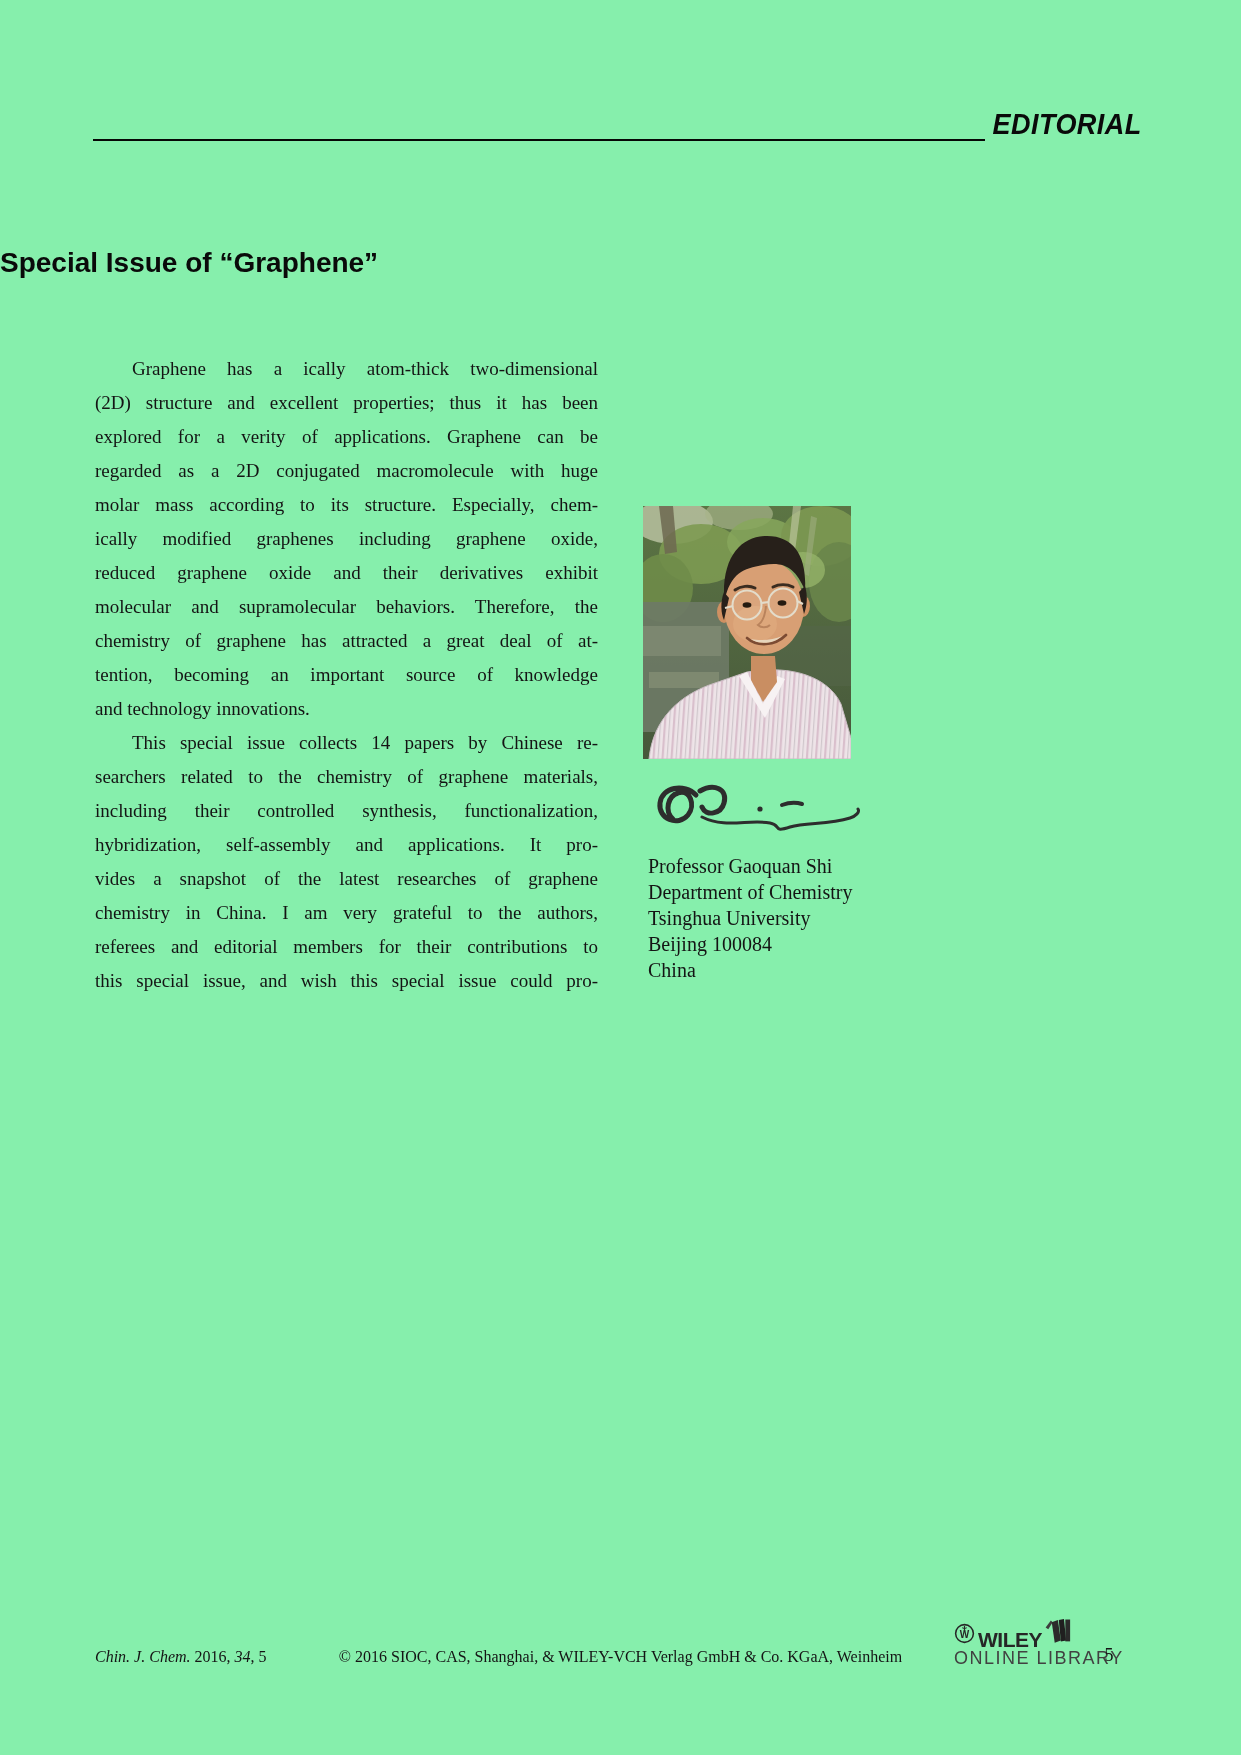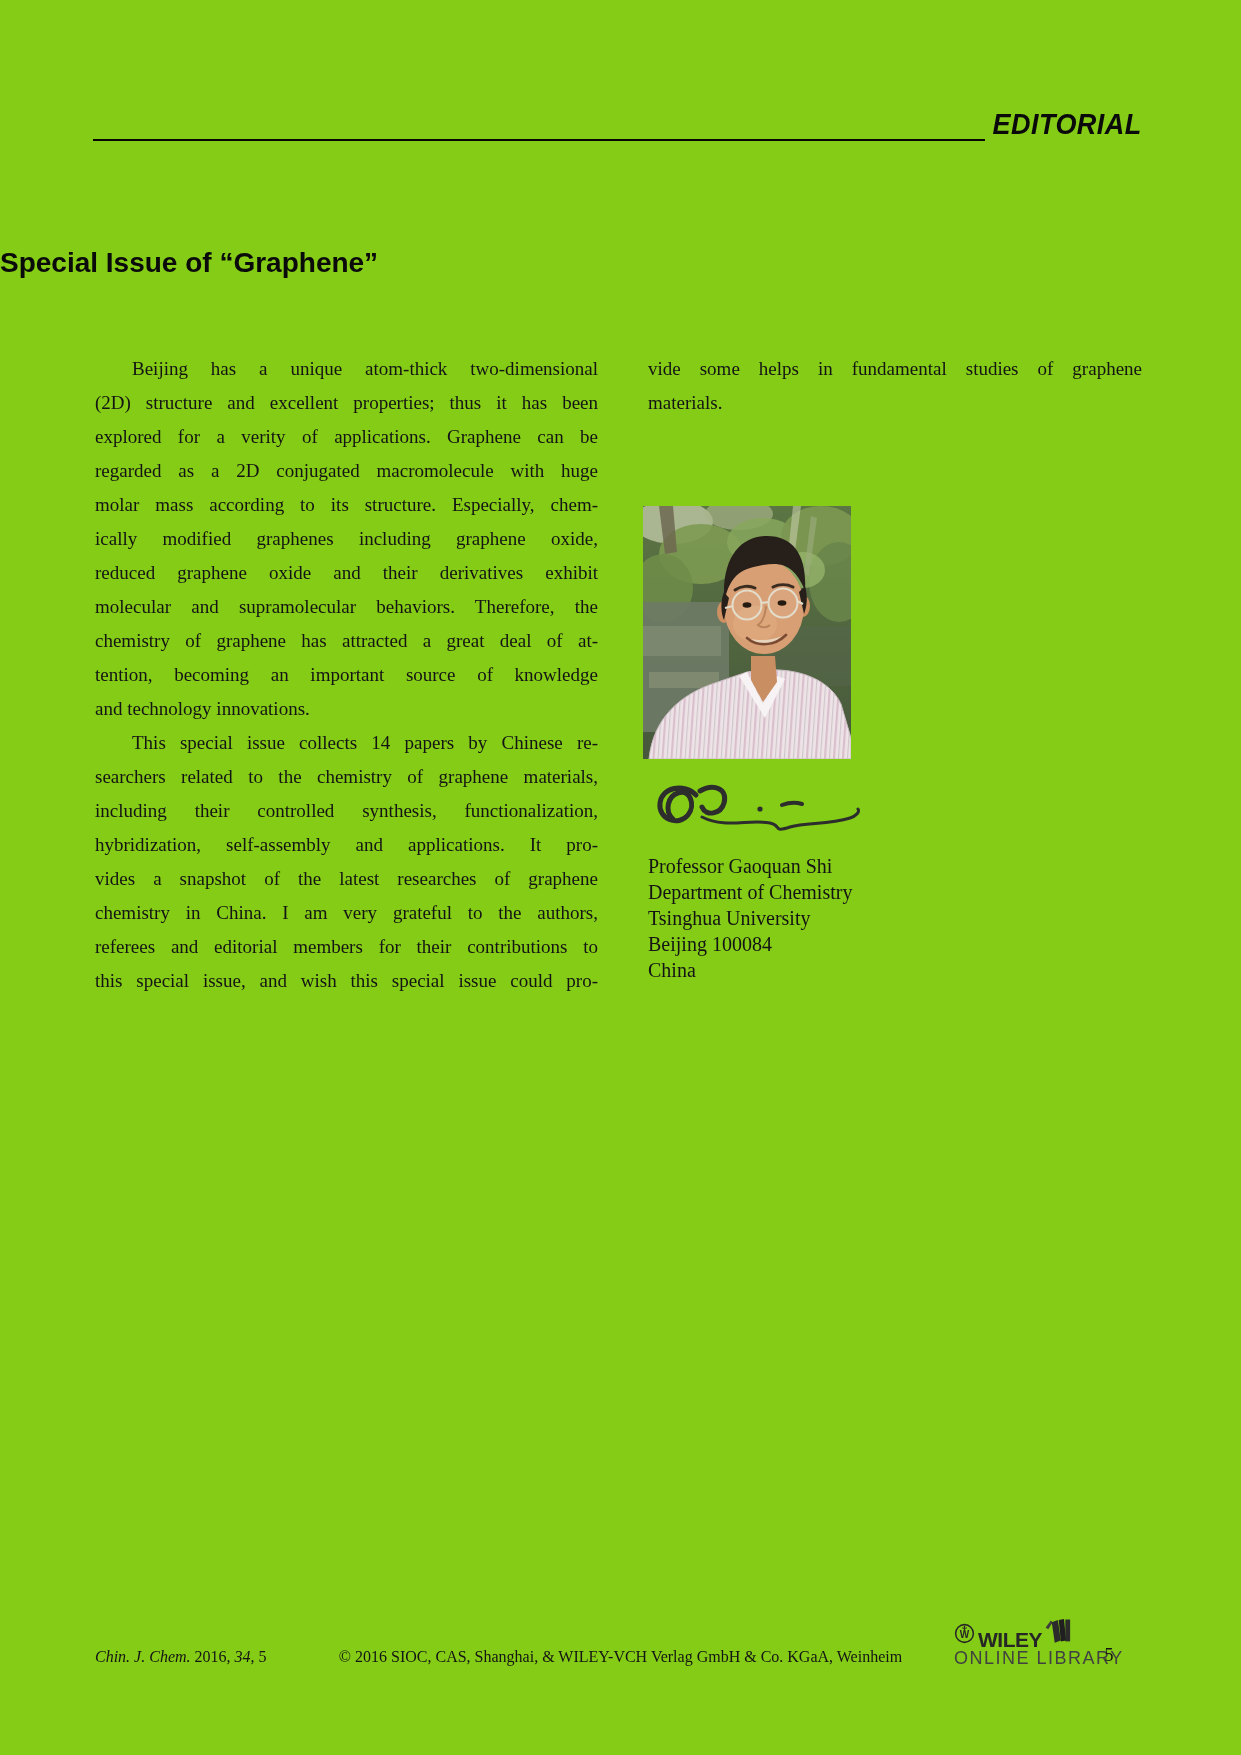--- a/index.html
+++ b/index.html
@@ -1,20 +1,20 @@
 <!DOCTYPE html>
 <html><head>
 <meta charset="utf-8">
 <style>
   html,body{margin:0;padding:0;background:#9a9a9a;}
   .page{
     position:relative;
     width:1241px;height:1755px;
     margin:0 auto;
-    background:#84cc16;
+    background:#86efac;
     font-family:"Liberation Serif", serif;
     color:#141414;
     overflow:hidden;
   }
   
   .header-rule{position:absolute;left:93px;top:139px;width:892px;height:2px;background:#060606;}
   .header-label{
     position:absolute;top:109px;right:99px;
     font-family:"Liberation Sans",sans-serif;
     font-weight:700;font-style:italic;font-size:30px;line-height:30px;
@@ -70,43 +70,39 @@
 <body>
 
 <div class="page">
 
   <div class="header-rule"></div>
   <div class="header-label">EDITORIAL</div>
 
   <h1 class="title">Special Issue of “Graphene”</h1>
 
   <div class="col col-left" id="col-left">
-      <div class="line line-indent">Beijing has a unique atom-thick two-dimensional</div>
+      <div class="line line-indent">Graphene has a ically atom-thick two-dimensional</div>
       <div class="line">(2D) structure and excellent properties; thus it has been</div>
       <div class="line">explored for a verity of applications. Graphene can be</div>
       <div class="line">regarded as a 2D conjugated macromolecule with huge</div>
       <div class="line">molar mass according to its structure. Especially, chem-</div>
       <div class="line">ically modified graphenes including graphene oxide,</div>
       <div class="line">reduced graphene oxide and their derivatives exhibit</div>
       <div class="line">molecular and supramolecular behaviors. Therefore, the</div>
       <div class="line">chemistry of graphene has attracted a great deal of at-</div>
       <div class="line">tention, becoming an important source of knowledge</div>
       <div class="line line-last">and technology innovations.</div>
       <div class="line line-indent">This special issue collects 14 papers by Chinese re-</div>
       <div class="line">searchers related to the chemistry of graphene materials,</div>
       <div class="line">including their controlled synthesis, functionalization,</div>
       <div class="line">hybridization, self-assembly and applications. It pro-</div>
       <div class="line">vides a snapshot of the latest researches of graphene</div>
       <div class="line">chemistry in China. I am very grateful to the authors,</div>
       <div class="line">referees and editorial members for their contributions to</div>
       <div class="line">this special issue, and wish this special issue could pro-</div>
-    </div>
-  <div class="col col-right" id="col-right">
-      <div class="line">vide some helps in fundamental studies of graphene</div>
-      <div class="line line-last">materials.</div>
     </div>
 
   <div class="photo">
     <svg viewBox="0 0 208 253">
       <defs>
         <linearGradient id="bgGrad" x1="0" y1="0" x2="0" y2="1">
           <stop offset="0" stop-color="#5c7544"></stop>
           <stop offset="1" stop-color="#46573b"></stop>
         </linearGradient>
         <pattern id="shirtStripes" width="9" height="9" patternUnits="userSpaceOnUse" patternTransform="rotate(4)">

